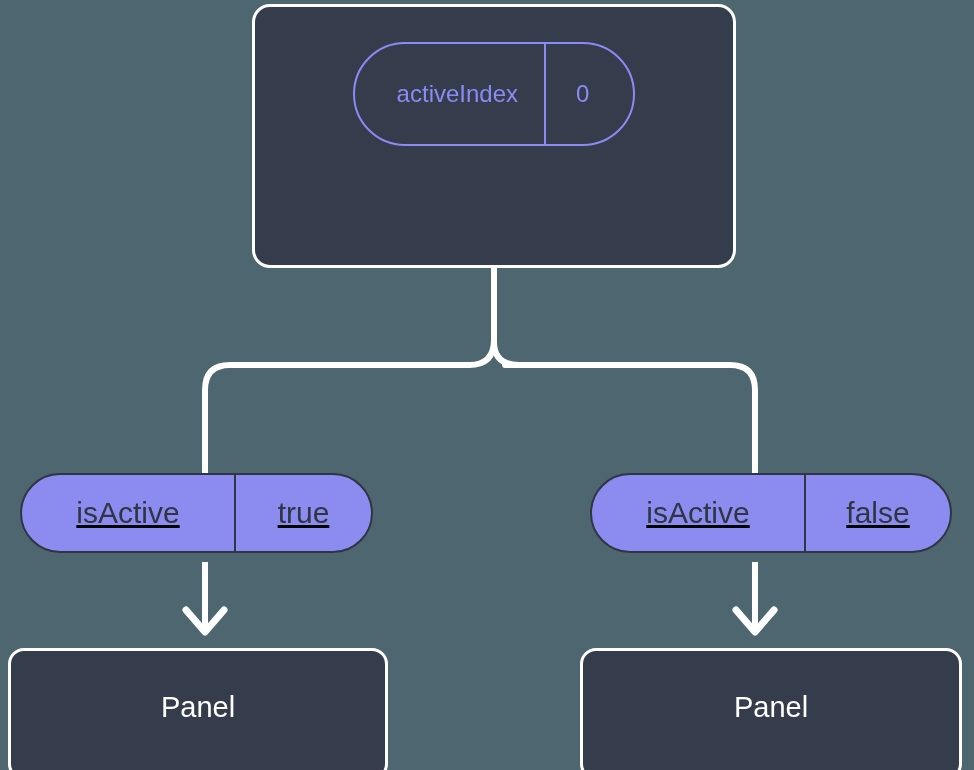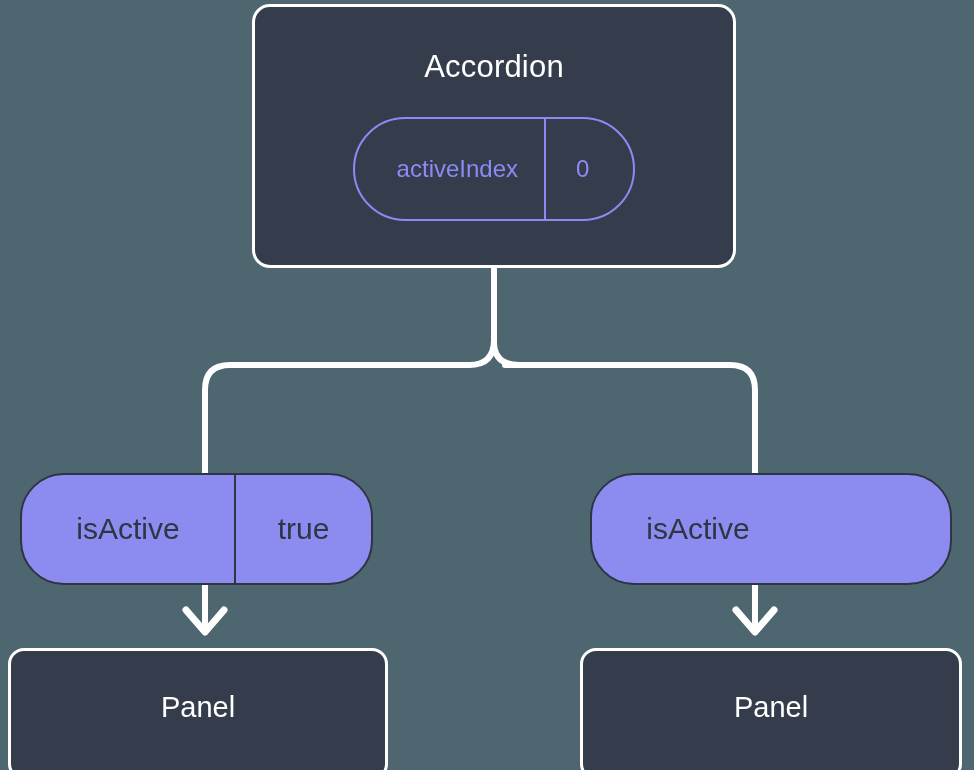--- a/index.html
+++ b/index.html
@@ -88,28 +88,29 @@
   }
 
   .prop-pill-outline .pill-val {
     padding: 0 44px 0 30px;
     border-left: 2px solid #8b8bf5;
   }
 
   
   .prop-pill-filled {
     position: absolute;
-    height: 112px;
+    height: 80px;
     display: flex;
     align-items: stretch;
     background: #8c8cf0;
     border: 2px solid #2f3542;
     border-radius: 44px;
     overflow: hidden;
     z-index: 2;
+    text-decoration: underline;
   }
 
   .prop-pill-filled .pill-key,
   .prop-pill-filled .pill-val {
     display: flex;
     align-items: center;
     justify-content: center;
     color: #2f3542;
     font-size: 30px;
     font-weight: 400;
@@ -184,35 +185,35 @@
       <path d="M 186 610 L 205 632 L 224 610" stroke="#ffffff" stroke-width="7" fill="none" stroke-linecap="round" stroke-linejoin="round"></path>
     </g>
 
     <g>
       <path d="M 755 562 L 755 628" stroke="#ffffff" stroke-width="6" fill="none" stroke-linecap="butt"></path>
       <path d="M 736 610 L 755 632 L 774 610" stroke="#ffffff" stroke-width="7" fill="none" stroke-linecap="round" stroke-linejoin="round"></path>
     </g>
   </svg>
 
   <div class="root-card">
-    <div class="root-title">Accordion</div>
 
     <div class="prop-pill-outline">
       <span class="pill-key">activeIndex</span>
       <span class="pill-val">0</span>
     </div>
   </div>
 
   <div class="prop-pill-filled" id="pill-left">
     <span class="pill-key">isActive</span>
     <span class="pill-val">true</span>
   </div>
 
   <div class="prop-pill-filled" id="pill-right">
     <span class="pill-key">isActive</span>
+    <span class="pill-val">false</span>
   </div>
 
   <div class="leaf-card" id="leaf-left">
     <div class="leaf-title">Panel</div>
   </div>
 
   <div class="leaf-card" id="leaf-right">
     <div class="leaf-title">Panel</div>
   </div>
 

